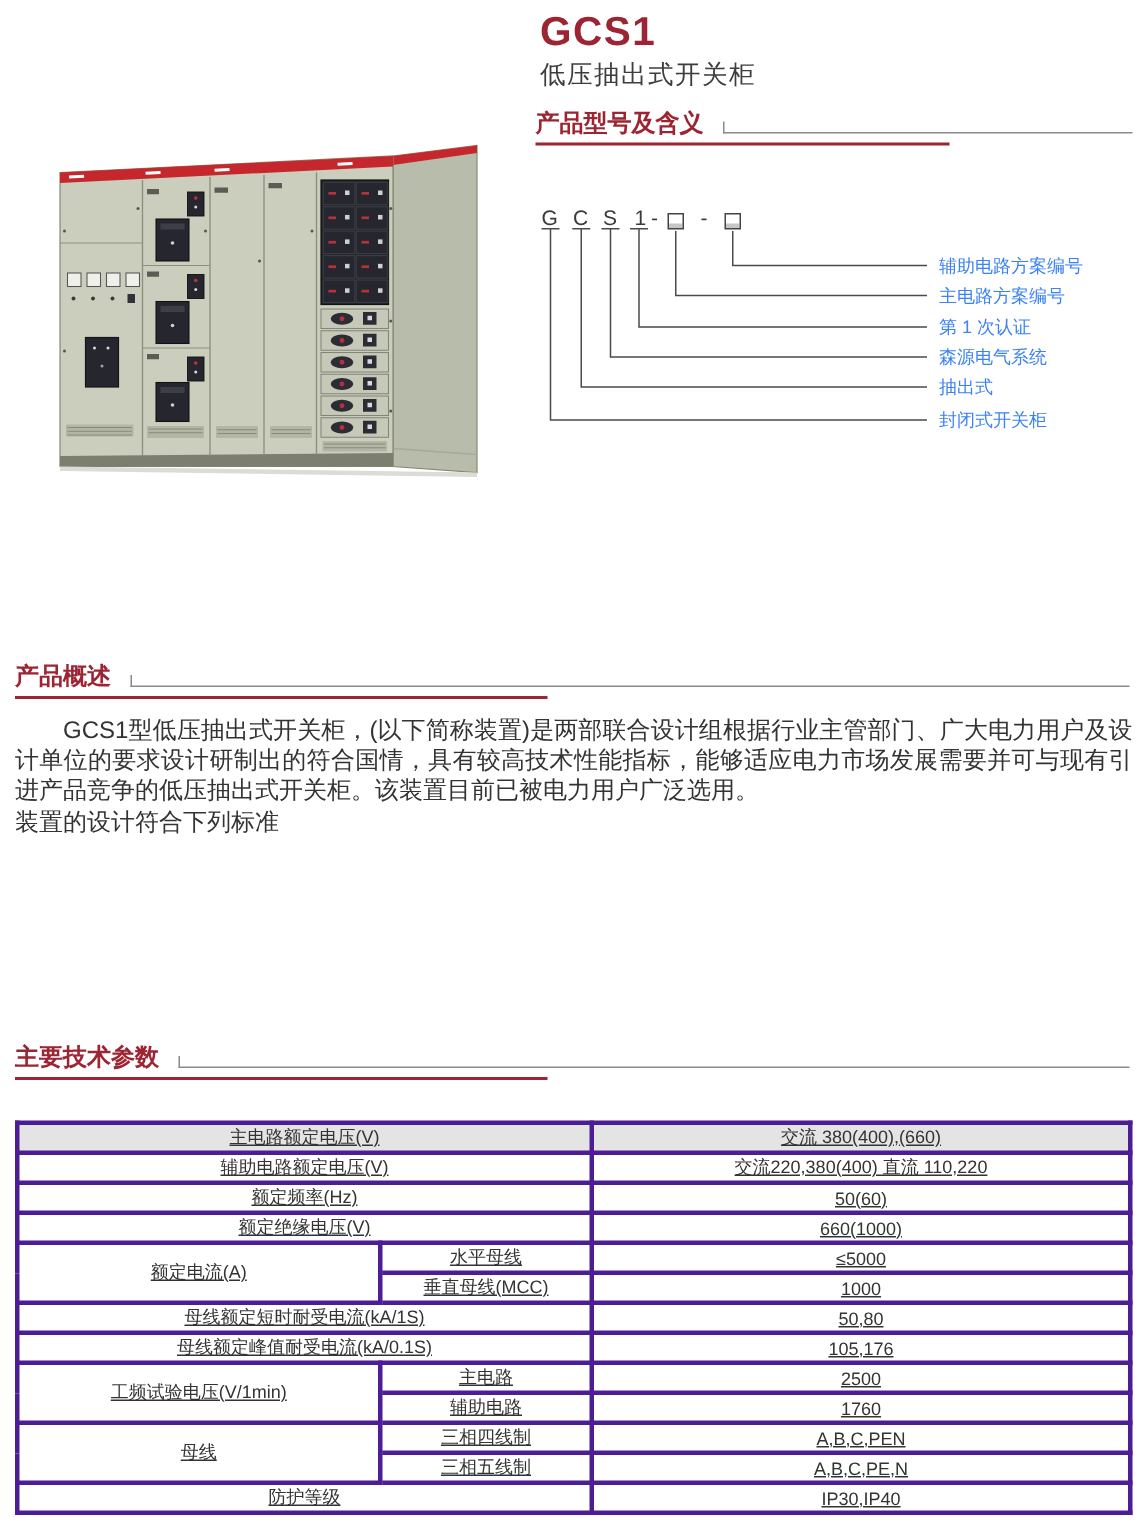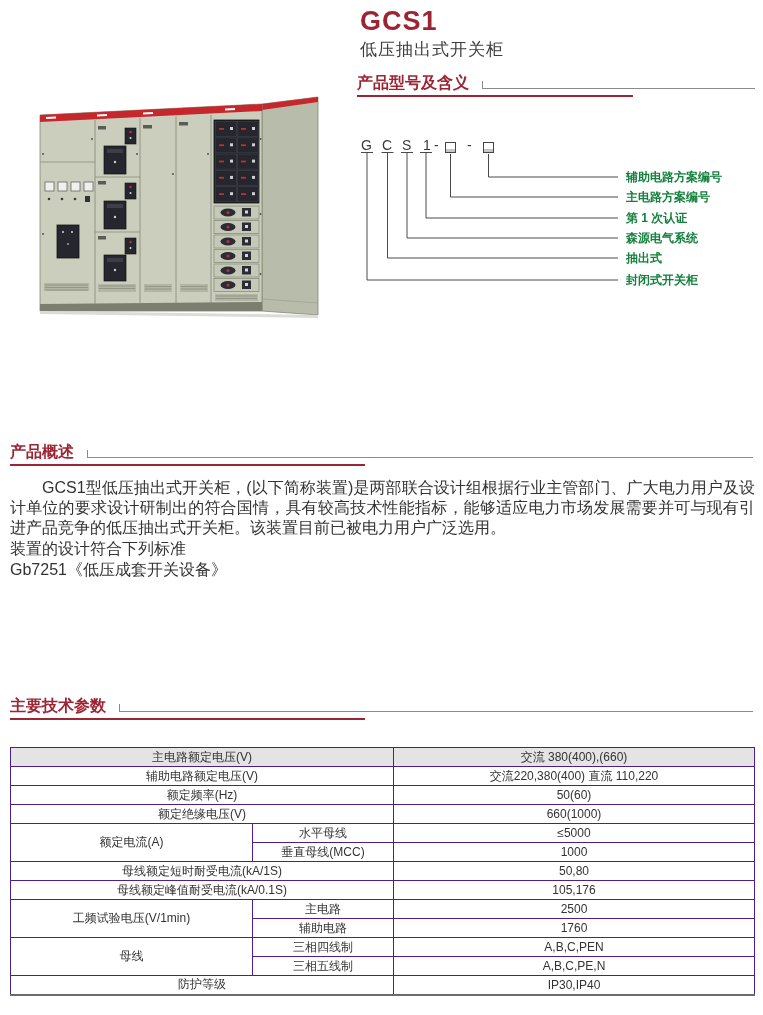--- a/index.html
+++ b/index.html
@@ -21,33 +21,33 @@
   .sec-row{display:flex;align-items:flex-end;}
   .sec-title{font-size:16px;font-weight:bold;color:var(--accent);white-space:nowrap;line-height:18px;}
   .sec-rule{flex:1;height:8px;border-left:1px solid #8a8a8a;border-bottom:1px solid #8a8a8a;margin:0 2px 3px 13px;}
   .sec-underline{height:2px;background:var(--accent);margin-top:3px;}
 
   
   #diagram{position:absolute;left:0;top:0;width:763px;height:320px;}
   .code-ch,.code-dash{position:absolute;font-size:14px;color:#3a3a3a;line-height:14px;}
   .code-box{position:absolute;width:11px;height:11px;border:1px solid #444;background:#fff;
     box-shadow:inset 0 -3px 0 #c6c6c6;}
-  .dlabel{position:absolute;left:626px;font-size:12px;color:#15803d;line-height:14px;white-space:nowrap;font-weight:bold;}
+  .dlabel{position:absolute;left:626px;font-size:12px;color:#3b82f6;line-height:14px;white-space:nowrap;}
   #dlines{position:absolute;left:360px;top:150px;}
 
   
   #overview-text{position:absolute;left:10px;top:478px;width:745px;font-size:16px;line-height:20px;color:#333;}
   #overview-text p{text-align:justify;text-indent:2em;}
   .std-line{margin-top:1px;}
 
   
   #params-table{position:absolute;left:10px;top:747px;width:745px;
     border-collapse:collapse;table-layout:fixed;font-size:12px;color:#333;
     border-top:1px solid #565656;border-bottom:2px solid #6b6b6b;}
-  #params-table td{border:1px solid #4c1d95;text-align:center;height:19px;padding:0 4px;}
+  #params-table td{border:3px solid #4c1d95;text-align:center;height:19px;padding:0 4px;text-decoration:underline;}
   #params-table tr.hdr td{background:var(--table-header-bg);}
 
   
   #photo{position:absolute;left:35px;top:94px;width:286px;height:228px;}
 </style>
 </head>
 <body>
 
 <div id="header">
   <div class="gcs1">GCS1</div>
@@ -275,21 +275,20 @@
   <div class="sec-row">
     <span class="sec-title">产品概述</span>
     <span class="sec-rule"></span>
   </div>
   <div class="sec-underline" style="width:355px;"></div>
 </div>
 
 <div id="overview-text">
   <p>GCS1型低压抽出式开关柜，(以下简称装置)是两部联合设计组根据行业主管部门、广大电力用户及设计单位的要求设计研制出的符合国情，具有较高技术性能指标，能够适应电力市场发展需要并可与现有引进产品竞争的低压抽出式开关柜。该装置目前已被电力用户广泛选用。</p>
   <div class="std-line">装置的设计符合下列标准</div>
-  <div class="std-line">Gb7251《低压成套开关设备》</div>
 </div>
 
 <div class="sec" style="left:10px;top:697px;width:745px;">
   <div class="sec-row">
     <span class="sec-title">主要技术参数</span>
     <span class="sec-rule"></span>
   </div>
   <div class="sec-underline" style="width:355px;"></div>
 </div>
 

